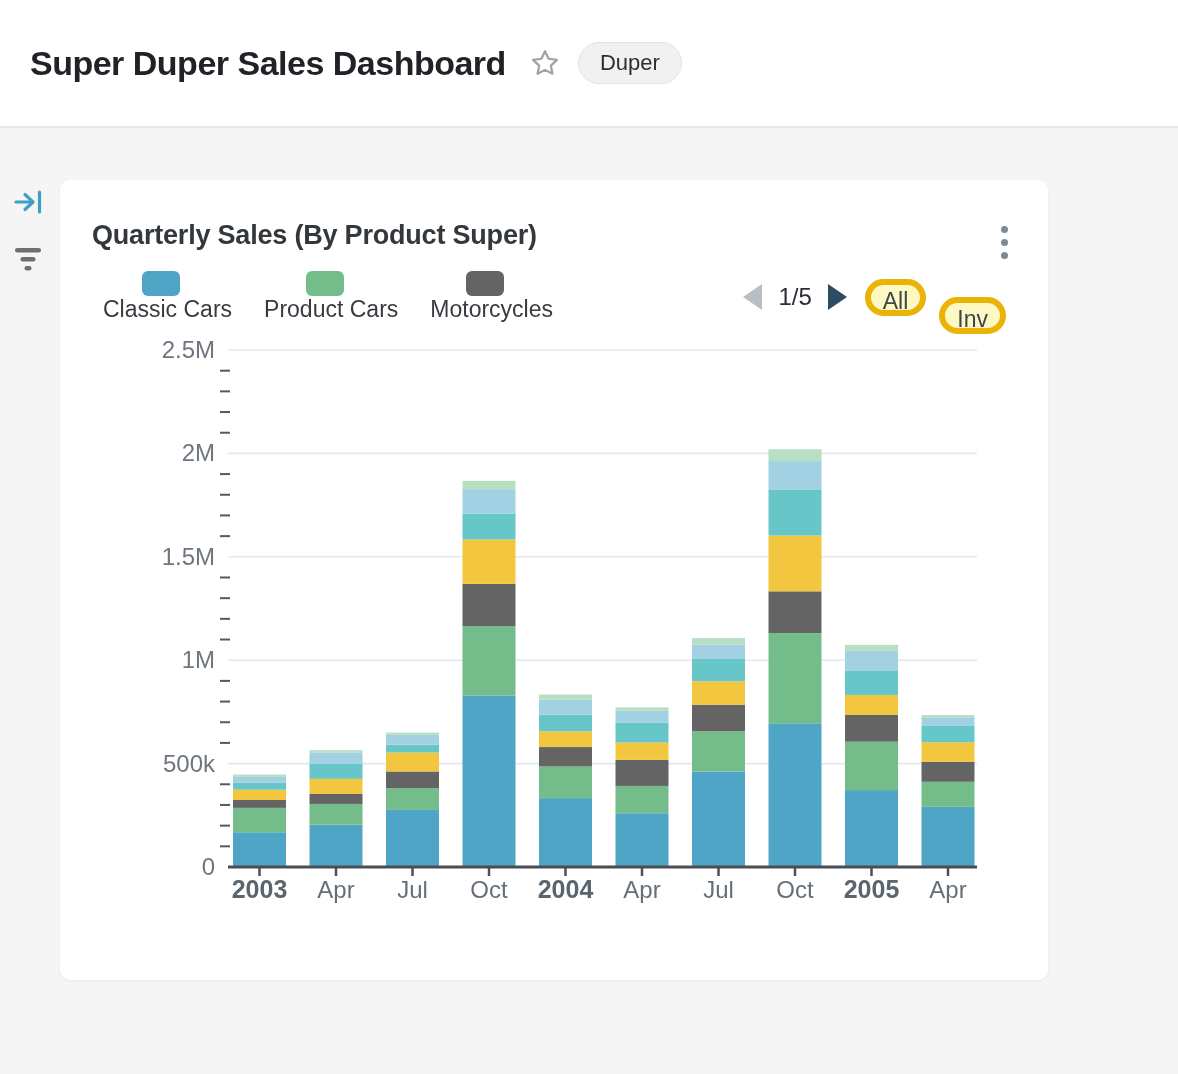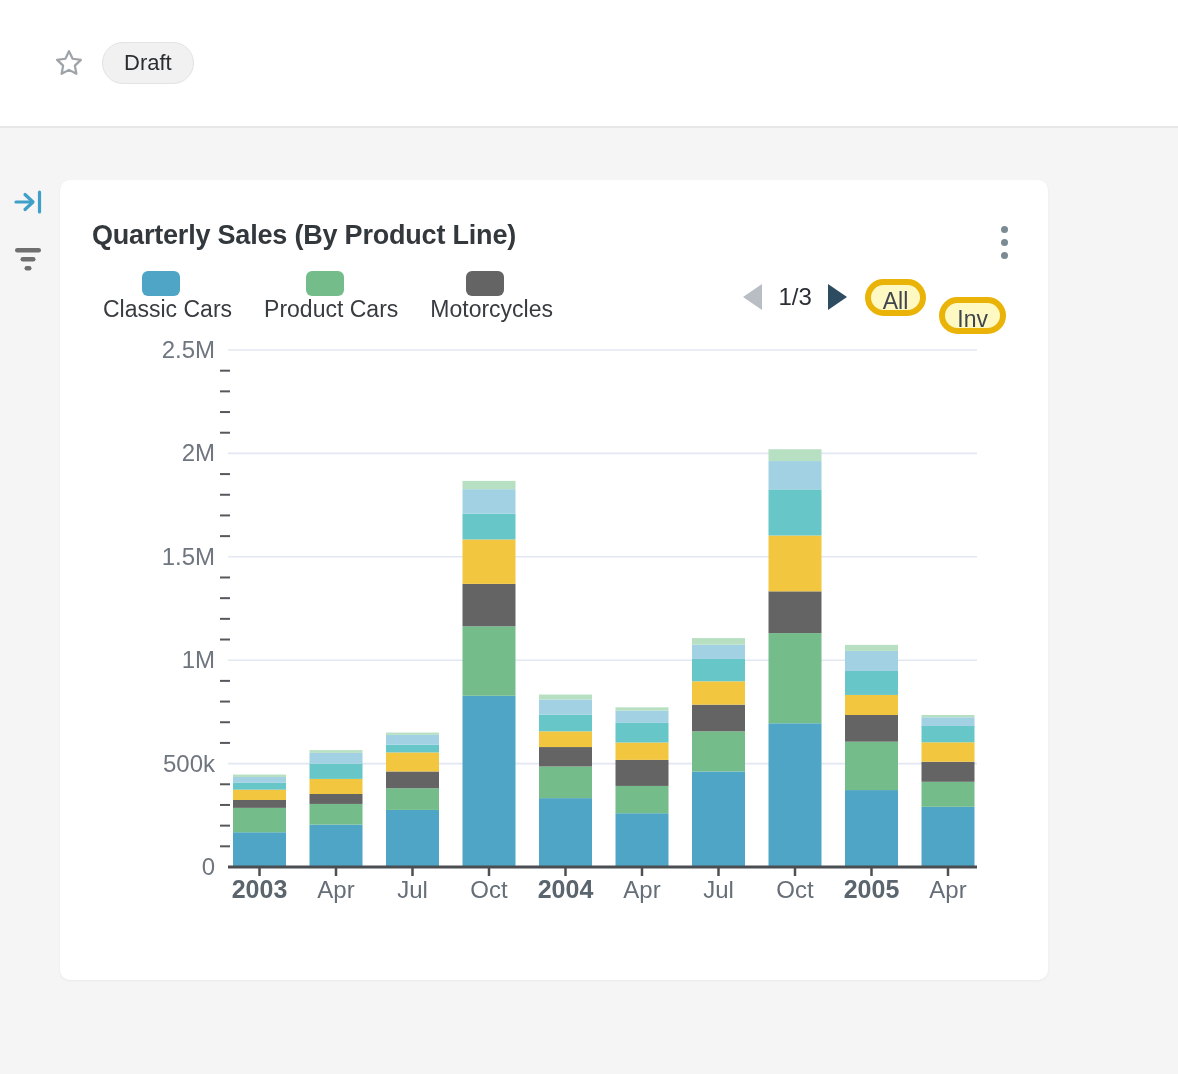--- a/index.html
+++ b/index.html
@@ -50,26 +50,27 @@
     font-family:inherit; }
   .pill.all { margin-left:18px; }
   .pill.inv { margin-left:13px;margin-top:36px; }
 
   .chart-wrap { position:absolute; left:80px; top:150px; width:850px; height:610px; }
 </style>
 </head>
 <body>
 
 <header class="page-header">
+  <h1 class="page-title">Super Duper Sales Dashboard</h1>
   <button class="star-btn">
     <svg width="30" height="30" viewBox="0 0 24 24">
       <path d="M12 2.6 L14.9 8.6 L21.5 9.5 L16.7 14.1 L17.9 20.6 L12 17.5 L6.1 20.6 L7.3 14.1 L2.5 9.5 L9.1 8.6 Z" fill="none" stroke="#9ea3a8" stroke-width="1.8" stroke-linejoin="round"></path>
     </svg>
   </button>
-  <span class="badge">Draft</span>
+  <span class="badge">Duper</span>
 </header>
 
 <main class="canvas">
 
   <div class="side-rail">
     <button class="rail-btn collapse">
       <svg width="29" height="28" viewBox="0 0 29 28">
         <line x1="2" y1="14" x2="18" y2="14" stroke="#3f9fc8" stroke-width="3.2" stroke-linecap="round"></line>
         <polyline points="11,6.5 19,14 11,21.5" fill="none" stroke="#3f9fc8" stroke-width="3.2" stroke-linecap="round" stroke-linejoin="round"></polyline>
         <line x1="25.5" y1="4" x2="25.5" y2="24" stroke="#3f9fc8" stroke-width="3.2" stroke-linecap="round"></line>
@@ -78,21 +79,21 @@
     <button class="rail-btn filter">
       <svg width="28" height="26" viewBox="0 0 28 26">
         <rect x="1" y="2" width="26" height="4.6" rx="2.3" fill="#6f6f70"></rect>
         <rect x="6.5" y="11" width="15" height="4.6" rx="2.3" fill="#6f6f70"></rect>
         <rect x="10.5" y="20" width="7" height="4.6" rx="2.3" fill="#6f6f70"></rect>
       </svg>
     </button>
   </div>
 
   <section class="card">
-    <h2 class="card-title">Quarterly Sales (By Product Line)</h2>
+    <h2 class="card-title">Quarterly Sales (By Product Super)</h2>
 
     <button class="kebab-btn">
       <span style="display:flex;flex-direction:column;gap:6px;">
         <i></i>
           <i></i>
           <i></i>
       </span>
     </button>
 
     <div class="legend-row">
@@ -104,21 +105,21 @@
         <span class="swatch" style="background-color: rgb(116, 189, 139);"></span>
         <span class="legend-label">Product Cars</span>
       </div>
       <div class="legend-item">
         <span class="swatch" style="background-color: rgb(100, 100, 100);"></span>
         <span class="legend-label">Motorcycles</span>
       </div>
 
       <div class="pager">
         <button class="tri prev" aria-label="previous legend page"></button>
-        <span class="pager-label">1/3</span>
+        <span class="pager-label">1/5</span>
         <button class="tri next" aria-label="next legend page"></button>
       </div>
       <button class="pill all">All</button>
       <button class="pill inv">Inv</button>
     </div>
 
     <div class="chart-wrap">
       <svg id="chart" width="850" height="610" viewBox="0 0 850 610">
           <text x="75" y="545" text-anchor="end" font-size="24" fill="#6f7680">0</text>
           <line x1="80" y1="516.32" x2="90" y2="516.32" stroke="#55595e" stroke-width="2"></line>

